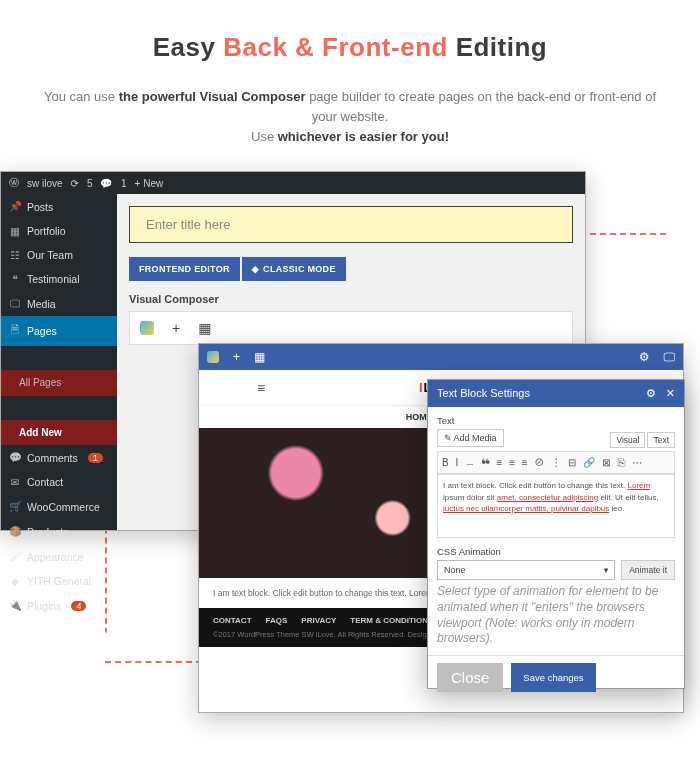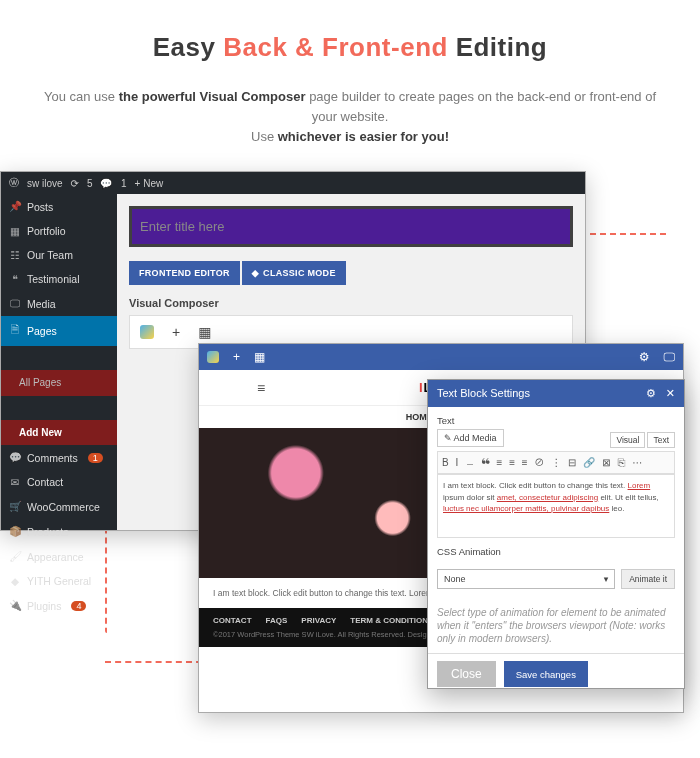--- a/index.html
+++ b/index.html
@@ -20,21 +20,21 @@
 .topbar{background:#23282d;color:#ccc;font-size:10px;height:22px;display:flex;align-items:center;gap:8px;padding:0 8px}
 .topbar .wp{font-family:serif}
 .body1{display:flex;height:calc(100% - 22px)}
 .sidebar{width:116px;background:#23282d;color:#ddd;font-size:10.5px}
 .sidebar .item{display:flex;align-items:center;gap:6px;padding:6px 8px;white-space:nowrap}
 .sidebar .item.active{background:#0073aa;color:#fff}
 .sidebar .sub{background:#7f1d1d;color:#bbb;padding:5px 8px 5px 18px;font-size:10px}
 .sidebar .badge{background:#d54e21;color:#fff;border-radius:8px;padding:0 5px;font-size:9px;margin-left:4px}
 .sidebar .ico{width:12px;text-align:center;opacity:.7}
 .content1{flex:1;background:#f1f1f1;padding:12px}
-.title-in{background:#4c1d95;border:3px solid #404040;color:#888;font-size:13px;padding:10px 8px}
+.title-in{background:#fef9c3;border:1px solid #404040;color:#888;font-size:13px;padding:10px 16px}
 .btnbar{margin-top:14px;display:flex;gap:2px}
 .btn-blue{background:#3a5ea8;color:#fff;font-size:9px;font-weight:700;padding:7px 10px;letter-spacing:.3px}
 .vc-head{margin-top:12px;font-size:11px;color:#444;font-weight:700}
 .vc-icons{margin-top:6px;background:#fff;border:1px solid #ddd;padding:8px 10px;display:flex;gap:18px;align-items:center;font-size:14px;color:#444}
 .vc-logo{width:14px;height:14px;background:linear-gradient(135deg,#4fb0e8,#f7d24a);border-radius:3px}
 
 .frontend{left:198px;top:172px;width:486px;height:370px}
 .fe-top{background:#3a5ea8;height:26px;display:flex;align-items:center;justify-content:space-between;padding:0 8px;color:#fff;font-size:12px}
 .fe-top .l{display:flex;gap:14px;align-items:center}
 .fe-body{height:calc(100% - 26px);background:#fff;position:relative;overflow:hidden}
@@ -58,26 +58,26 @@
 .m-body{padding:8px 9px;flex:1;font-size:9px;color:#444;display:flex;flex-direction:column}
 .lbl{font-size:9.5px;margin-bottom:3px}
 .addm{border:1px solid #ccc;padding:3px 6px;font-size:9px;display:inline-block;margin-bottom:4px}
 .tabsr{display:flex;gap:2px;float:right}
 .tabsr span{border:1px solid #ccc;padding:2px 5px;font-size:8.5px}
 .toolbar{border:1px solid #ddd;padding:4px;font-size:10px;color:#555;letter-spacing:2px;background:#fafafa}
 .ta{border:1px solid #ddd;height:64px;font-size:8px;color:#555;padding:5px;line-height:1.4;margin-top:0}
 .ta u{color:#c33}
 .anim-l{font-size:9.5px;margin-top:8px}
 .sel{border:1px solid #bbb;padding:4px 6px;font-size:9px;display:flex;justify-content:space-between;align-items:center;margin-top:3px}
-.anim-row{display:flex;gap:6px;align-items:center;margin-top:12px}
+.anim-row{display:flex;gap:6px;align-items:center;margin-top:3px}
 .anim-row .sel{flex:1;margin-top:0}
 .btn-g{background:#eee;border:1px solid #ccc;font-size:8.5px;padding:4px 7px}
-.help{font-size:10px;color:#999;font-style:italic;margin-top:17px;line-height:1.3}
+.help{font-size:12px;color:#999;font-style:italic;margin-top:4px;line-height:1.3}
 .m-foot{border-top:1px solid #ddd;padding:7px 9px;display:flex;gap:8px}
-.btn-close{background:#bfbfbf;color:#fff;font-size:12px;padding:6px 14px;border:none}
+.btn-close{background:#bfbfbf;color:#fff;font-size:15px;padding:6px 14px;border:none}
 .btn-save{background:#3a5ea8;color:#fff;font-size:9.5px;padding:6px 12px;border:none}
 </style>
 </head>
 <body>
 
 <div class="hero">
   <h1>
     <span>Easy </span><span class="accent">Back &amp; Front-end</span><span> Editing</span>
   </h1>
   <p class="sub">

